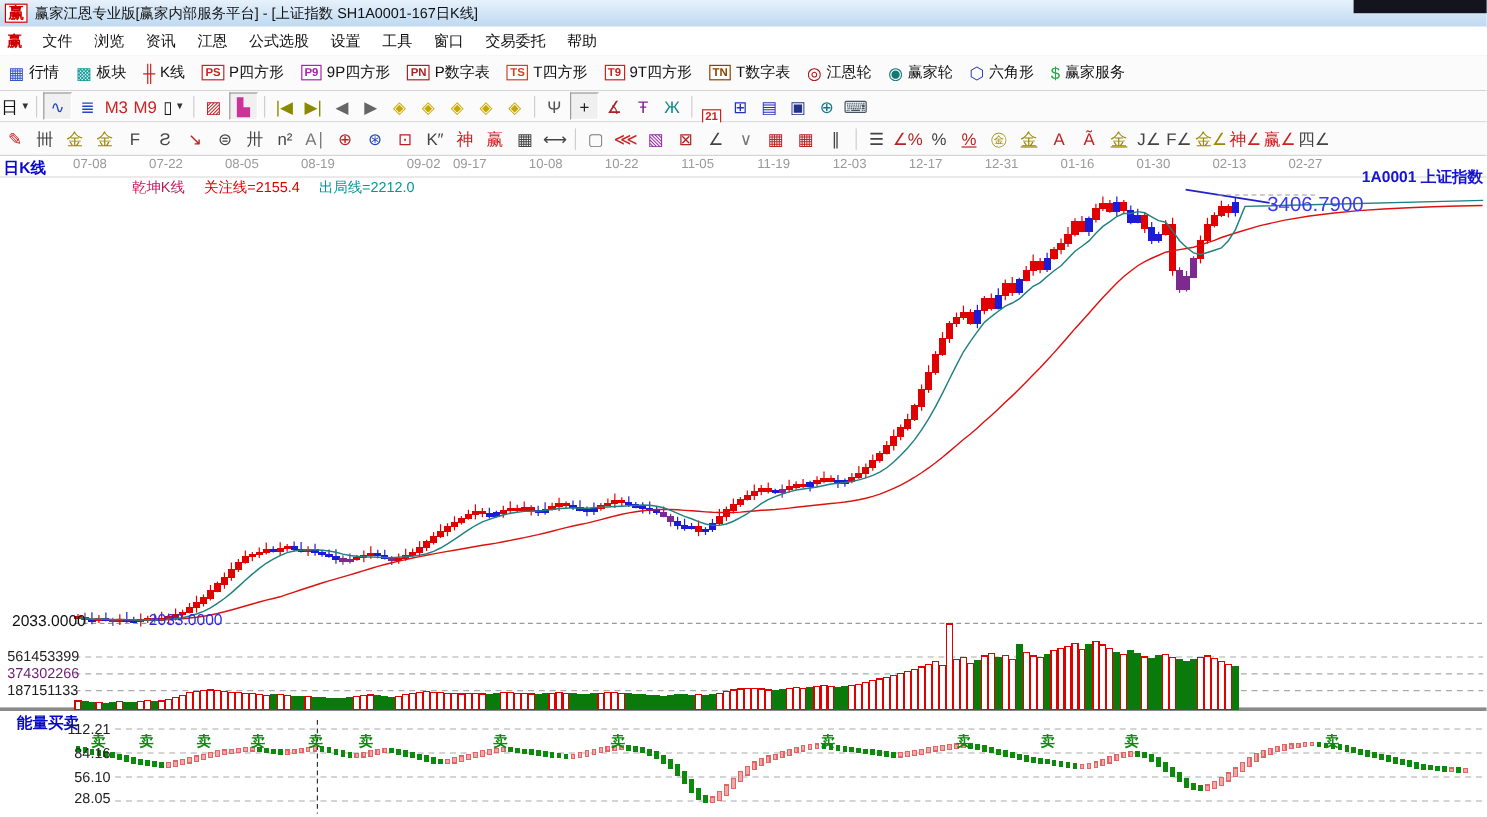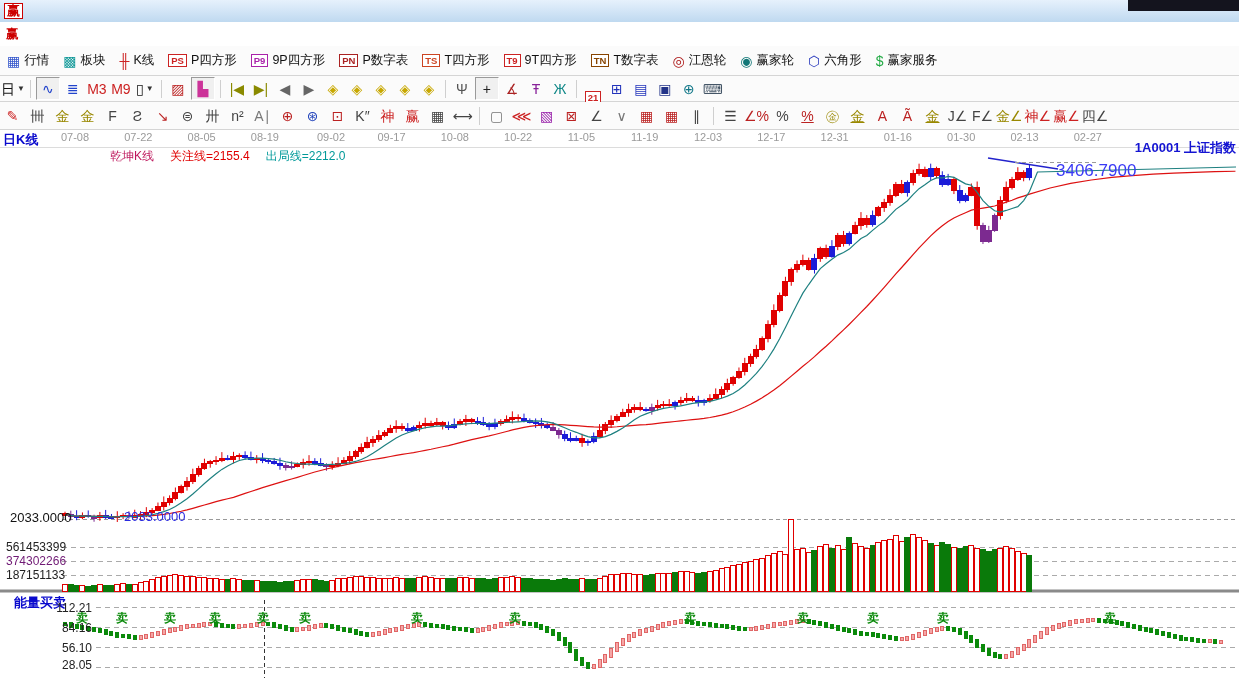--- a/index.html
+++ b/index.html
@@ -34,25 +34,38 @@
   #date-row span{position:absolute;transform:translateX(-50%);top:0;font-size:11px;color:#9a9a9a;}
   #hdr-line{position:absolute;top:147px;left:0;right:0;height:1px;background:#dcdcdc;z-index:1;}
   #sub-hdr{display:flex;gap:16px;align-items:center;}
   #chart-svg{position:absolute;left:0;top:0;z-index:2;}
 </style>
 </head>
 <body>
 
 <div class="titlebar">
   <span class="logo">赢</span>
+  <span>赢家江恩专业版[赢家内部服务平台] - [上证指数  SH1A0001-167日K线]</span>
 </div>
 <div class="corner"></div>
 
 <div class="menubar">
   <span class="menu-logo">赢</span>
+  <div id="menu-items" style="display:flex;">
+      <span class="menu-item">文件</span>
+      <span class="menu-item">浏览</span>
+      <span class="menu-item">资讯</span>
+      <span class="menu-item">江恩</span>
+      <span class="menu-item">公式选股</span>
+      <span class="menu-item">设置</span>
+      <span class="menu-item">工具</span>
+      <span class="menu-item">窗口</span>
+      <span class="menu-item">交易委托</span>
+      <span class="menu-item">帮助</span>
+    </div>
 </div>
 
 <div class="tb" id="toolbar-main">
     <div class="tb-item">
       <span class="glyph" style="color: rgb(51, 85, 204);">▦</span>
       <span>行情</span>
     </div>
     <div class="tb-item">
       <span class="glyph" style="color: rgb(17, 153, 153);">▩</span>
       <span>板块</span>
@@ -328,21 +341,21 @@
       <span class="glyph" style="color: rgb(68, 68, 68);">四∠</span>
     </div>
   </div>
 
 <div class="chart-label" style="left:3px;top:131px;font-size:13px;font-weight:bold;color:#0a0acd;">日K线</div>
 <div id="date-row" class="chart-label" style="left:0;top:131px;width:1239px;height:16px;">
     <span style="left: 75px;">07-08</span>
     <span style="left: 138.3px;">07-22</span>
     <span style="left: 201.6px;">08-05</span>
     <span style="left: 264.9px;">08-19</span>
-    <span style="left: 311px; padding-left: 40px;">09-02</span>
+    <span style="left: 333px; padding-left: 40px;">09-02</span>
     <span style="left: 391.5px;">09-17</span>
     <span style="left: 454.8px;">10-08</span>
     <span style="left: 518.1px;">10-22</span>
     <span style="left: 581.4px;">11-05</span>
     <span style="left: 644.7px;">11-19</span>
     <span style="left: 708px;">12-03</span>
     <span style="left: 771.3px;">12-17</span>
     <span style="left: 834.6px;">12-31</span>
     <span style="left: 897.9px;">01-16</span>
     <span style="left: 961.2px;">01-30</span>

